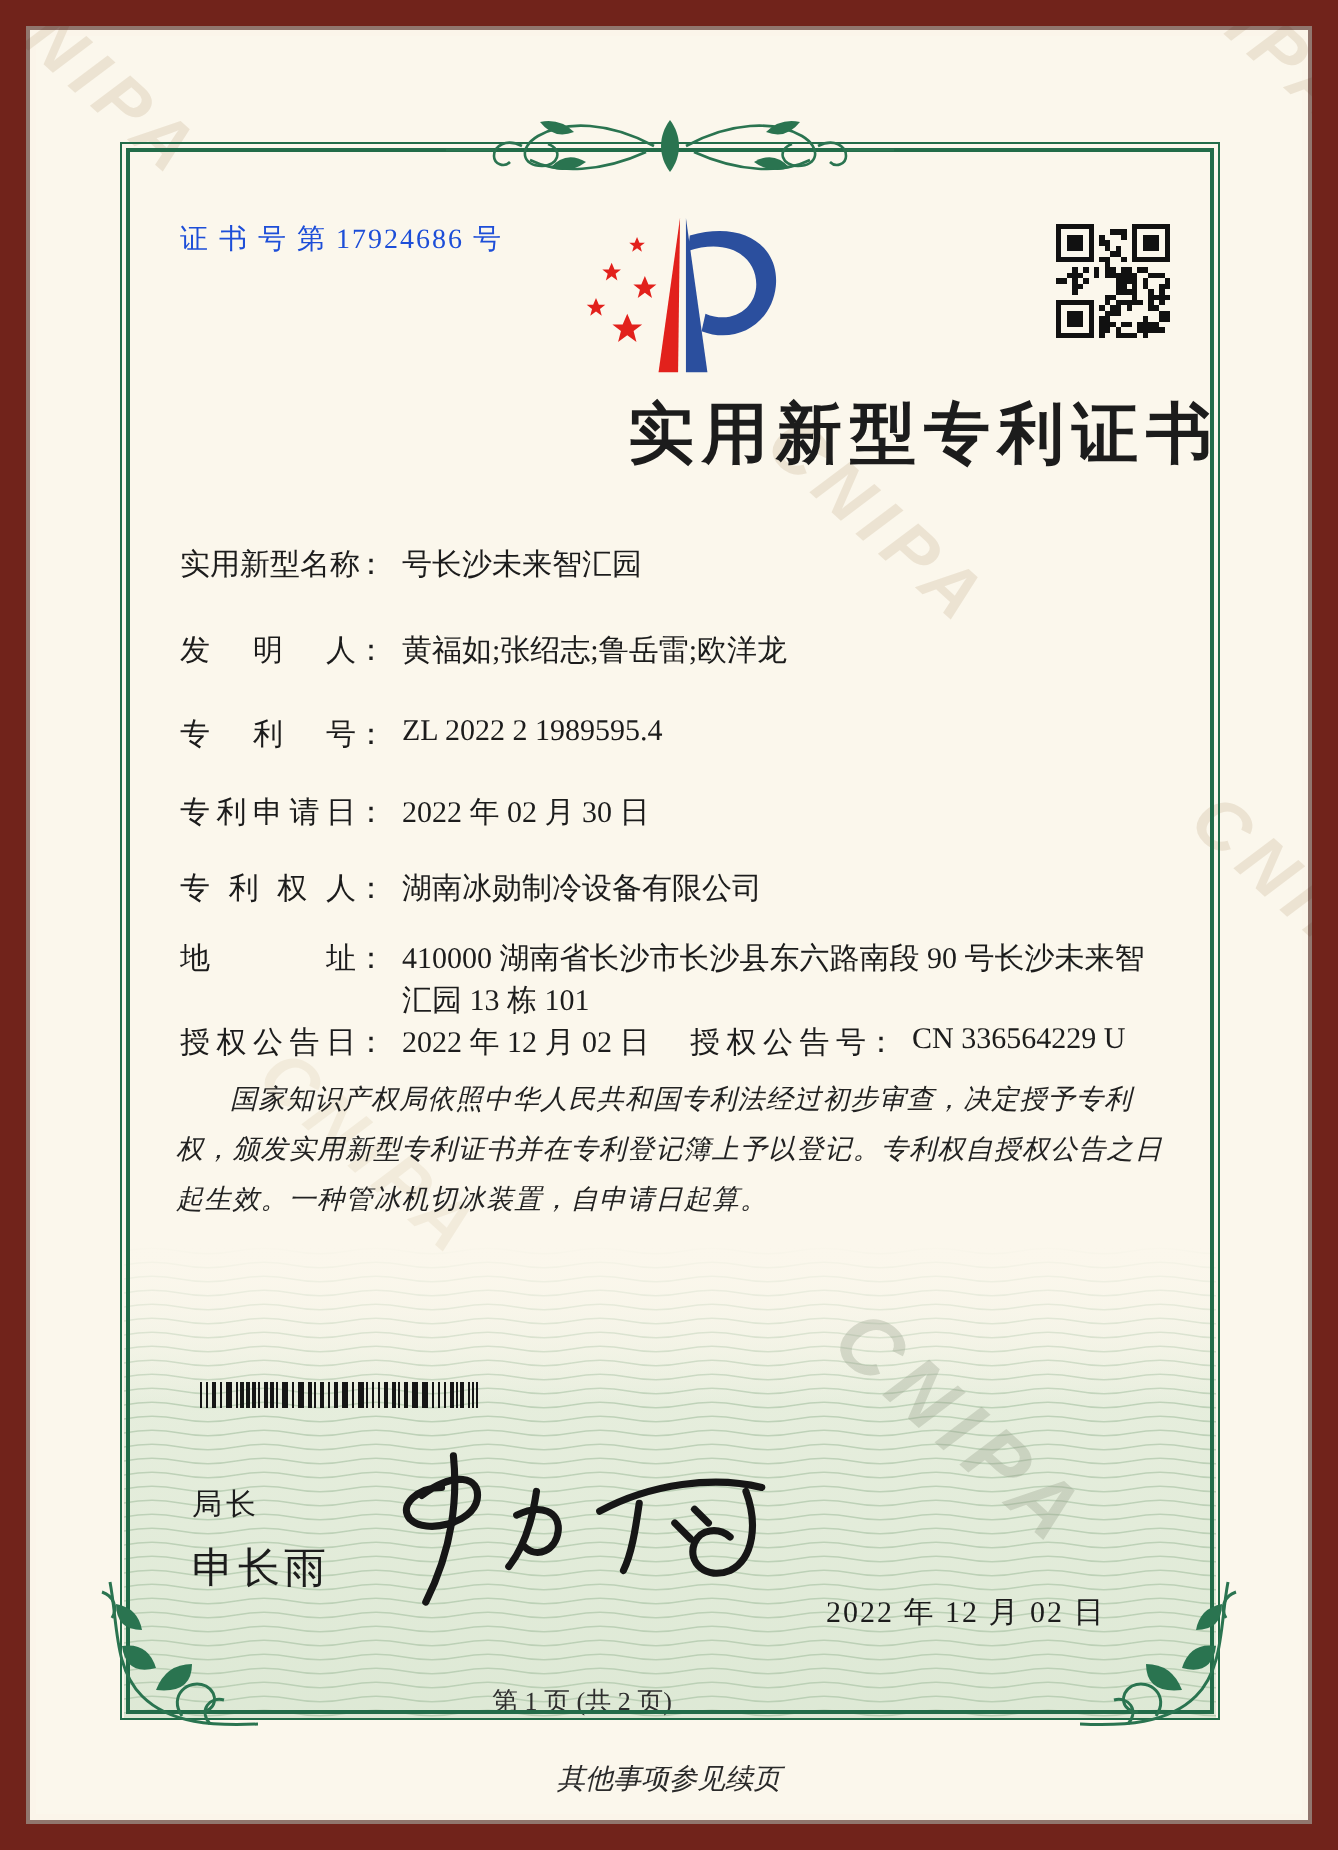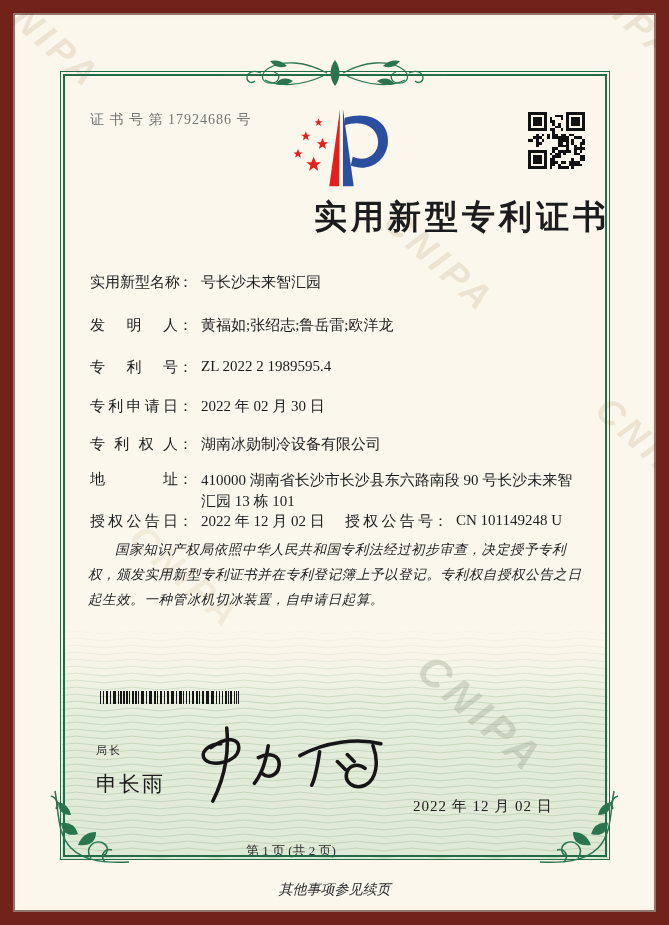--- a/index.html
+++ b/index.html
@@ -36,21 +36,21 @@
   .green-border::before{
     content:""; position:absolute; inset:2px; border:2px solid #226c49;
   }
   .flourish{position:absolute; z-index:4; pointer-events:none;}
   .fl-top{left:221px; top:55px; width:228px; height:36px;}
   .fl-bl{left:47px;  top:790px; width:82px; height:78px;}
   .fl-br{left:540px; top:790px; width:82px; height:78px; transform:scaleX(-1);}
   
   .guilloche{position:absolute; left:62px; top:622px; z-index:0;}
   
-  .cert-no{position:absolute; left:90px; top:111px; font-size:14px; letter-spacing:1px; color:#737373; z-index:2;}
+  .cert-no{position:absolute; left:90px; top:111px; font-size:14px; letter-spacing:1px; color:#1d4ed8; z-index:2;}
   .logo{position:absolute; left:282px; top:106px; width:118px; height:86px; z-index:2;}
   .qr{position:absolute; left:528px; top:112px; width:57px; height:57px; z-index:2;}
   .title{
     position:absolute; left:60px; width:550px; top:195px; text-align:right;
     font-size:33px; font-weight:700; letter-spacing:4px; z-index:2;
   }
   
   .rows{position:absolute; left:90px; top:0; width:490px; z-index:2; font-size:15px;}
   .frow{position:absolute; left:0; white-space:nowrap;}
   .r1{top:273px}.r2{top:316px}.r3{top:358px}.r4{top:397px}.r5{top:435px}.r6{top:470px}.r7{top:512px}
@@ -63,21 +63,21 @@
   .bodytext{
     position:absolute; left:88px; top:537px; width:494px; z-index:2;
     font-size:13.5px; line-height:25px; letter-spacing:.6px;
     font-style:italic; color:#222;
   }
   .bodytext p{margin:0; text-indent:2em;}
   
   .barcode{position:absolute; left:100px; top:691px; width:170px; height:13px; display:flex; z-index:2;}
   .barcode span{display:inline-block; height:100%; background:#161616;}
   
-  .officer-title{position:absolute; left:96px; top:743px; font-family:"Liberation Sans","DejaVu Sans",sans-serif; font-size:11px; letter-spacing:2px; z-index:2;}
+  .officer-title{position:absolute; left:96px; top:743px; font-family:"Liberation Sans","DejaVu Sans",sans-serif; font-size:15px; letter-spacing:2px; z-index:2;}
   .officer-name {position:absolute; left:96px; top:770px; font-family:"Liberation Sans","DejaVu Sans",sans-serif; font-size:21px; letter-spacing:2px; z-index:2;}
   .signature{position:absolute; left:183px; top:722px; width:208px; height:84px; z-index:2;}
   .issue-date{position:absolute; left:413px; top:797px; font-size:15px; letter-spacing:1px; z-index:2;}
   .pagenum{position:absolute; left:60px; width:462px; top:842px; text-align:center; font-size:13px; color:#2e2e2e; z-index:2;}
   .contnote{position:absolute; left:0; width:669px; top:881px; text-align:center; font-size:14px; font-style:italic; color:#2a2a2a; z-index:2;}
 </style>
 </head>
 <body>
 
 <div class="page">
@@ -310,21 +310,21 @@
     </div>
     <div class="frow r5">
       <span class="flabel">专利权人</span><span class="fcolon">：</span><span class="fvalue">湖南冰勋制冷设备有限公司</span>
     </div>
     <div class="frow r6">
       <span class="flabel">地址</span><span class="fcolon">：</span><span class="fvalue">410000 湖南省长沙市长沙县东六路南段 90 号长沙未来智汇园 13 栋 101</span>
     </div>
     <div class="frow r7">
       <span class="flabel">授权公告日</span><span class="fcolon">：</span><span class="fvalue">2022 年 12 月 02 日</span>
       <span class="fgroup2">
-        <span class="flabel">授权公告号</span><span class="fcolon">：</span><span class="fvalue">CN 101149248 U</span>
+        <span class="flabel">授权公告号</span><span class="fcolon">：</span><span class="fvalue">CN 336564229 U</span>
       </span>
     </div>
   </div>
 
   <div class="bodytext">
     <p>国家知识产权局依照中华人民共和国专利法经过初步审查，决定授予专利权，颁发实用新型专利证书并在专利登记簿上予以登记。专利权自授权公告之日起生效。一种管冰机切冰装置，自申请日起算。</p>
   </div>
 
   <div id="barcode" class="barcode">
       <span style="width: 1px; margin-right: 2px;"></span>

